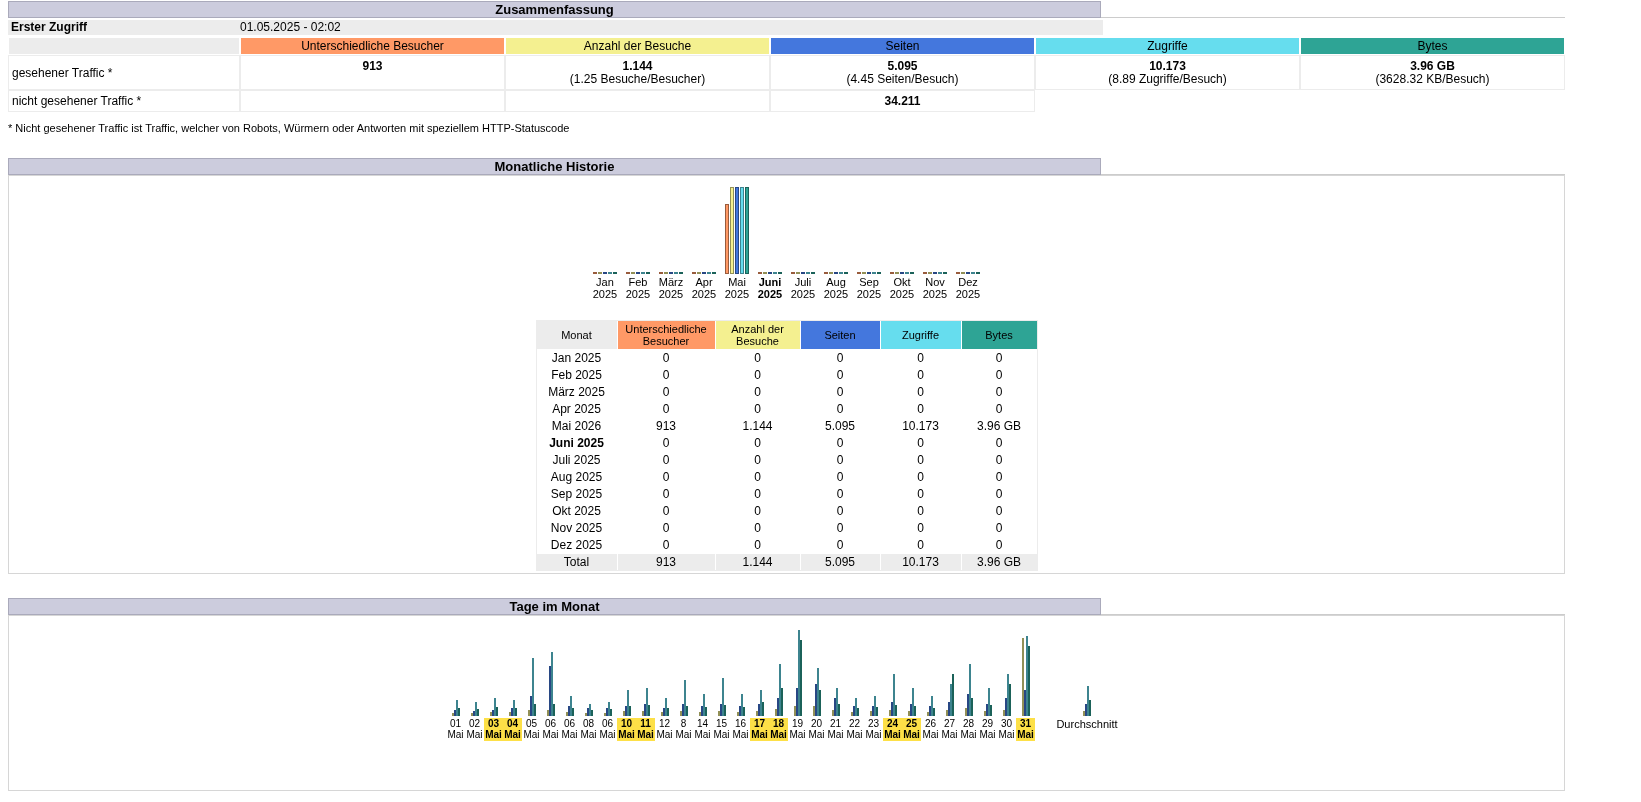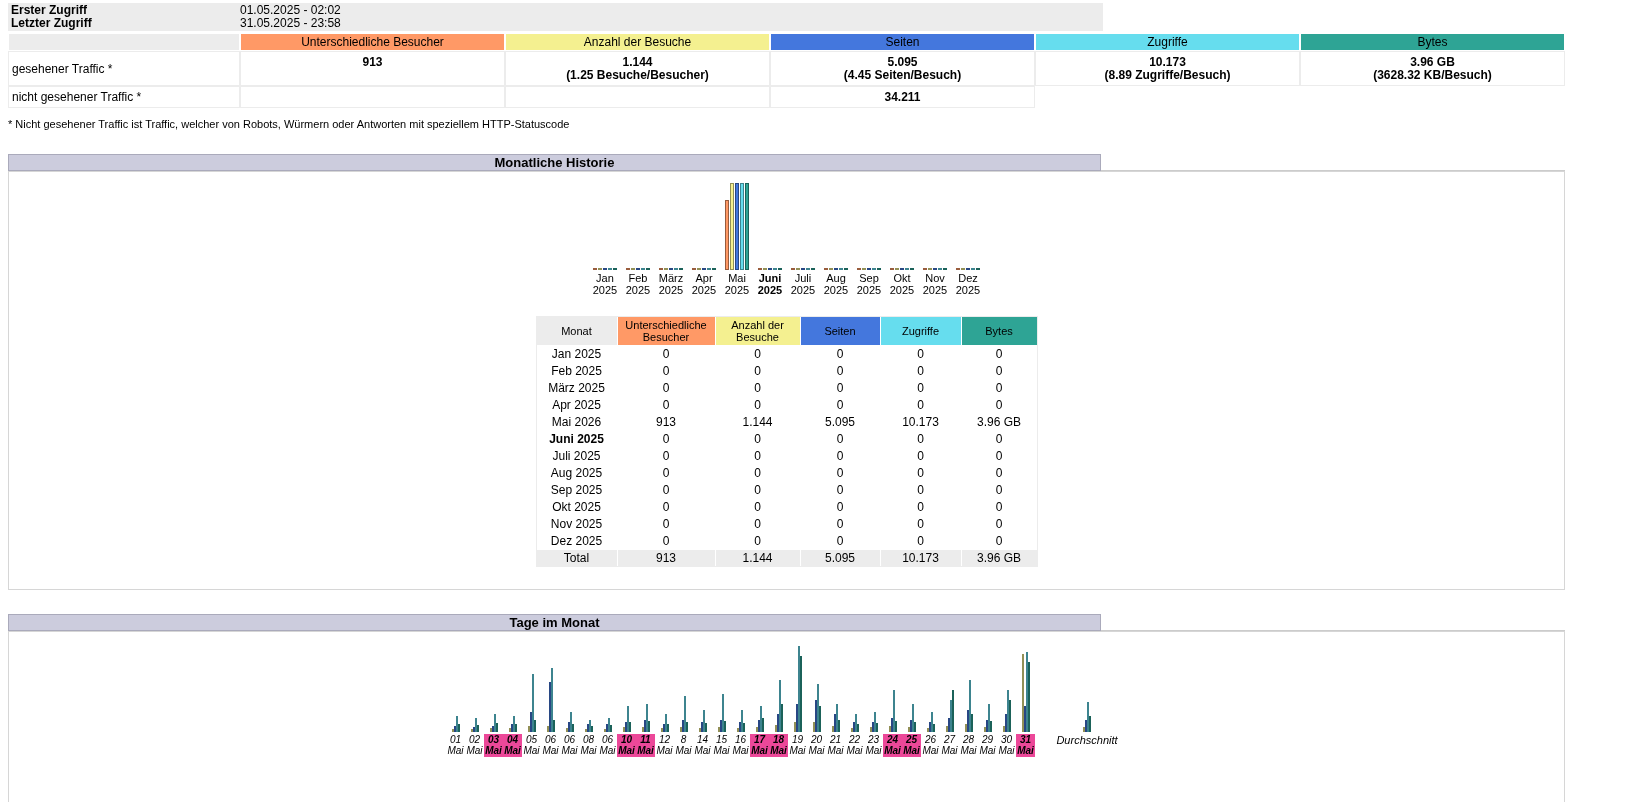--- a/index.html
+++ b/index.html
@@ -27,72 +27,72 @@
   .period-label { width:232px; font-weight:bold; padding-left:3px; }
 
   
   .sum-grid { display:grid; grid-template-columns:232px repeat(5,1fr); width:1557px; margin-top:2px; }
   .cell { border:1px solid #ECECEC; }
   .blank-head { background:#ECECEC; border:1px solid #fff; }
   .metric-head { border:1px solid #fff; text-align:center; font-size:12px; padding:1px 0; }
   .data-label { display:flex; align-items:center; padding:2px 3px; font-size:12px; }
   .data-cell { text-align:center; padding:3px 0; }
   .data-cell .main { font-weight:bold; line-height:14px; }
-  .data-cell .sub { font-weight:bold; line-height:13px; }
+  .data-cell .sub { font-weight:normal; line-height:13px; }
 
   .footnote { font-size:11px; margin-top:10px; }
 
   .section { margin-top:24px; }
   .box { width:1557px; border:1px solid #D6D6D6; background:#fff; }
 
   
   .mchart { display:flex; justify-content:center; align-items:flex-end; margin-top:6px; }
   .mcell { width:33px; display:flex; flex-direction:column; align-items:center; }
   .mbars { height:92px; display:flex; align-items:flex-end; gap:1px; }
   .bar { width:4px; border:1px solid rgba(0,0,0,0.4); }
   .mlabels { font-size:11px; line-height:12px; text-align:center; margin-top:2px; }
   .bold { font-weight:bold; }
 
   
   .mtable {
-    margin:20px auto 22px; width:max-content;
+    margin:20px auto 2px; width:max-content;
     display:grid; grid-template-columns:80px 97px 84px 79px 80px 75px;
     gap:1px; border:1px solid #ECECEC; background:#fff;
   }
   .mth { display:flex; align-items:center; justify-content:center; text-align:center;
          font-size:11px; line-height:12px; padding:2px 2px; min-height:26px; }
   .mtd { text-align:center; font-size:12px; line-height:16px; padding:0 2px; }
   .gray { background:#ECECEC; }
 
   
   .box-days { height:176px; overflow:hidden; }
-  .dchart { display:flex; justify-content:center; align-items:center; margin-top:10px;font-style:italic; }
+  .dchart { display:flex; justify-content:center; align-items:center; margin-top:10px; }
   .dcell { width:19px; display:flex; flex-direction:column; align-items:center; }
   .dbars { height:90px; display:flex; align-items:flex-end; }
   .dbar { width:2px; border:1px solid rgba(0,0,0,0.4); }
   .dlabels { width:100%; font-size:10px; line-height:11px; text-align:center; margin-top:2px; min-height:23px; }
-  .weekend { background:#ec4899; font-weight:bold; }
+  .weekend { background:#fde047; font-weight:bold; }
   .avg-cell { width:80px; margin-left:12px; }
   .avg-text { font-size:11px; white-space:nowrap; min-height:23px; margin-top:2px; text-align:center; }
 </style>
 </head>
 <body>
 
 <div class="page">
   <div class="content">
 
     <div>
+      <div class="title-row">
+        <div class="title-bar">Zusammenfassung</div>
+        <div class="title-rest"></div>
+      </div>
       <div class="period" id="period-block">
           <div class="period-row">
             <span class="period-label">Erster Zugriff</span>
             <span class="period-value">01.05.2025 - 02:02</span>
-          </div>
-          <div class="period-row">
-            <span class="period-label">Letzter Zugriff</span>
-            <span class="period-value">31.05.2025 - 23:58</span>
           </div>
         </div>
       <div class="sum-grid" id="summary-grid">
           <div class="cell blank-head"></div>
           <div class="cell metric-head" style="background: rgb(255, 153, 102);">Unterschiedliche Besucher</div>
           <div class="cell metric-head" style="background: rgb(244, 240, 144);">Anzahl der Besuche</div>
           <div class="cell metric-head" style="background: rgb(68, 119, 221);">Seiten</div>
           <div class="cell metric-head" style="background: rgb(102, 221, 238);">Zugriffe</div>
           <div class="cell metric-head" style="background: rgb(46, 164, 149);">Bytes</div>
           <div class="cell data-label">gesehener Traffic *</div>

